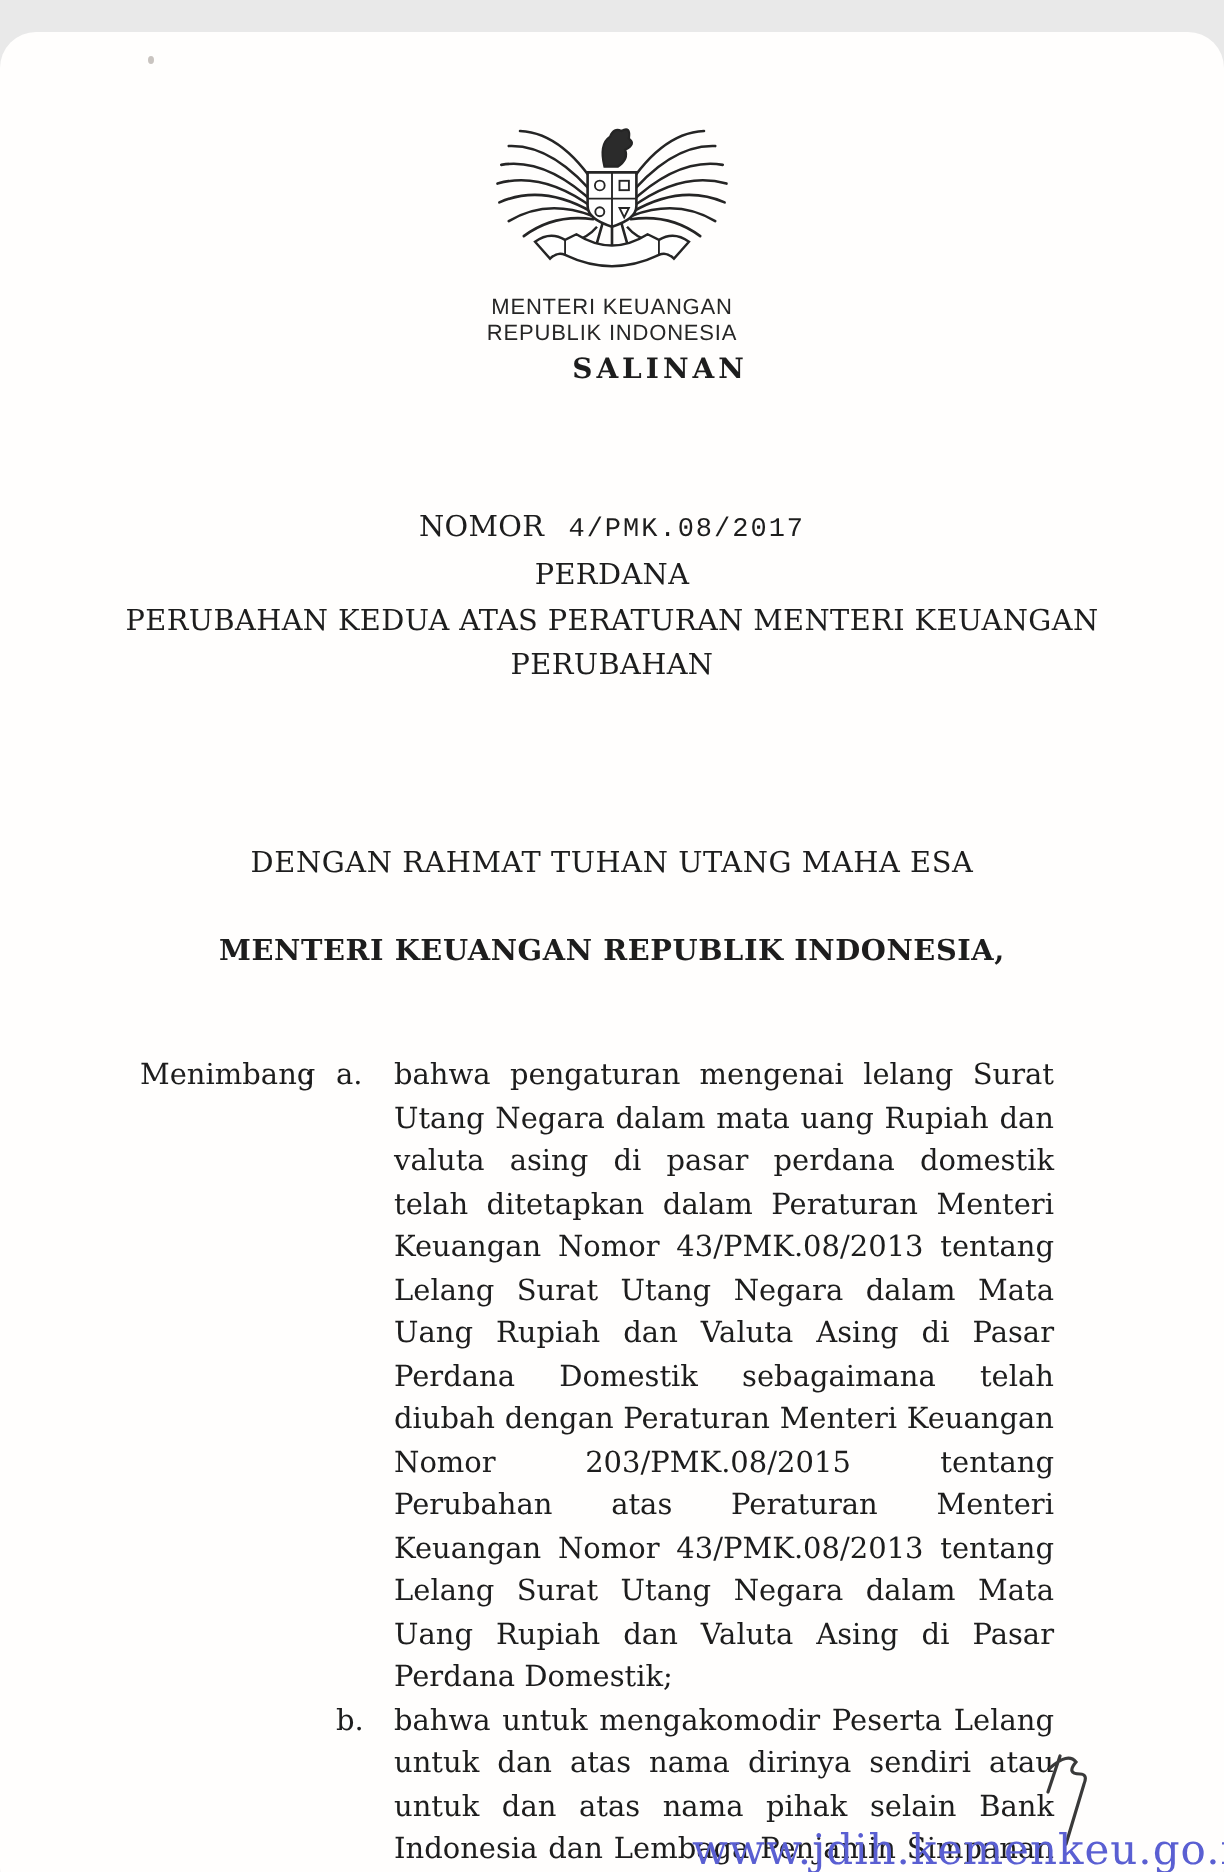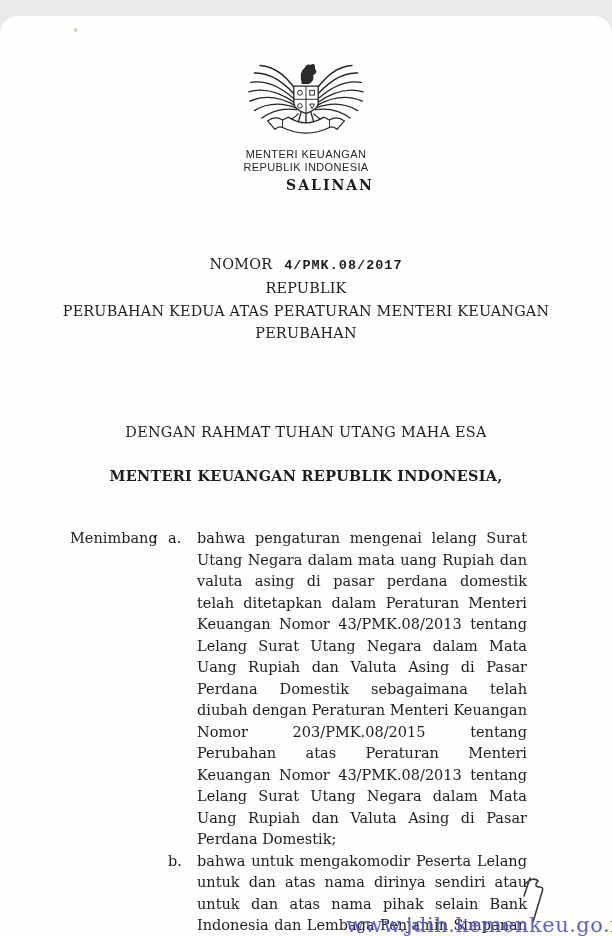--- a/index.html
+++ b/index.html
@@ -11,21 +11,21 @@
   .abs-center{position:absolute;left:0;right:0;text-align:center;}
   .emblem-wrap{position:absolute;top:44px;left:0;right:0;display:flex;justify-content:center;}
   .ministry{
     top:132px;font-family:"Liberation Sans", sans-serif;
     font-size:11px;line-height:13px;letter-spacing:.4px;color:#262626;
   }
   .salinan{top:161px;font-size:14px;font-weight:bold;letter-spacing:2px;padding-left:48px;}
   .title-block{top:237px;font-size:14.4px;line-height:22.3px;letter-spacing:.2px;}
   .nomor-line .nomor-value{
     font-family:"Liberation Mono", monospace;font-size:13.5px;
-    letter-spacing:1px;margin-left:12px;font-weight:bold;
+    letter-spacing:1px;margin-left:12px;
   }
   .grace{top:408px;font-size:14.4px;letter-spacing:.3px;}
   .issuer{top:451px;font-size:14.4px;letter-spacing:.3px;font-weight:bold;}
   .consider{
     position:absolute;top:512px;left:70px;
     display:flex;font-size:14.5px;line-height:21.5px;
   }
   .c-label{width:82px;flex:none;}
   .c-colon{width:16px;flex:none;}
   .c-items{flex:none;}
@@ -85,21 +85,21 @@
     <div>MENTERI KEUANGAN</div>
     <div>REPUBLIK INDONESIA</div>
   </div>
 
   <div class="abs-center salinan">SALINAN</div>
 
   <div class="abs-center title-block">
     <div class="nomor-line">
       <span>NOMOR</span><span class="nomor-value">4/PMK.08/2017</span>
     </div>
-    <div>REPUBLIK</div>
+    <div>PERDANA</div>
     <div>PERUBAHAN KEDUA ATAS PERATURAN MENTERI KEUANGAN</div>
     <div>PERUBAHAN</div>
   </div>
 
   <div class="abs-center grace">DENGAN RAHMAT TUHAN UTANG MAHA ESA</div>
   <div class="abs-center issuer">MENTERI KEUANGAN REPUBLIK INDONESIA,</div>
 
   <div class="consider">
     <div class="c-label">Menimbang</div>
     <div class="c-colon">:</div>

